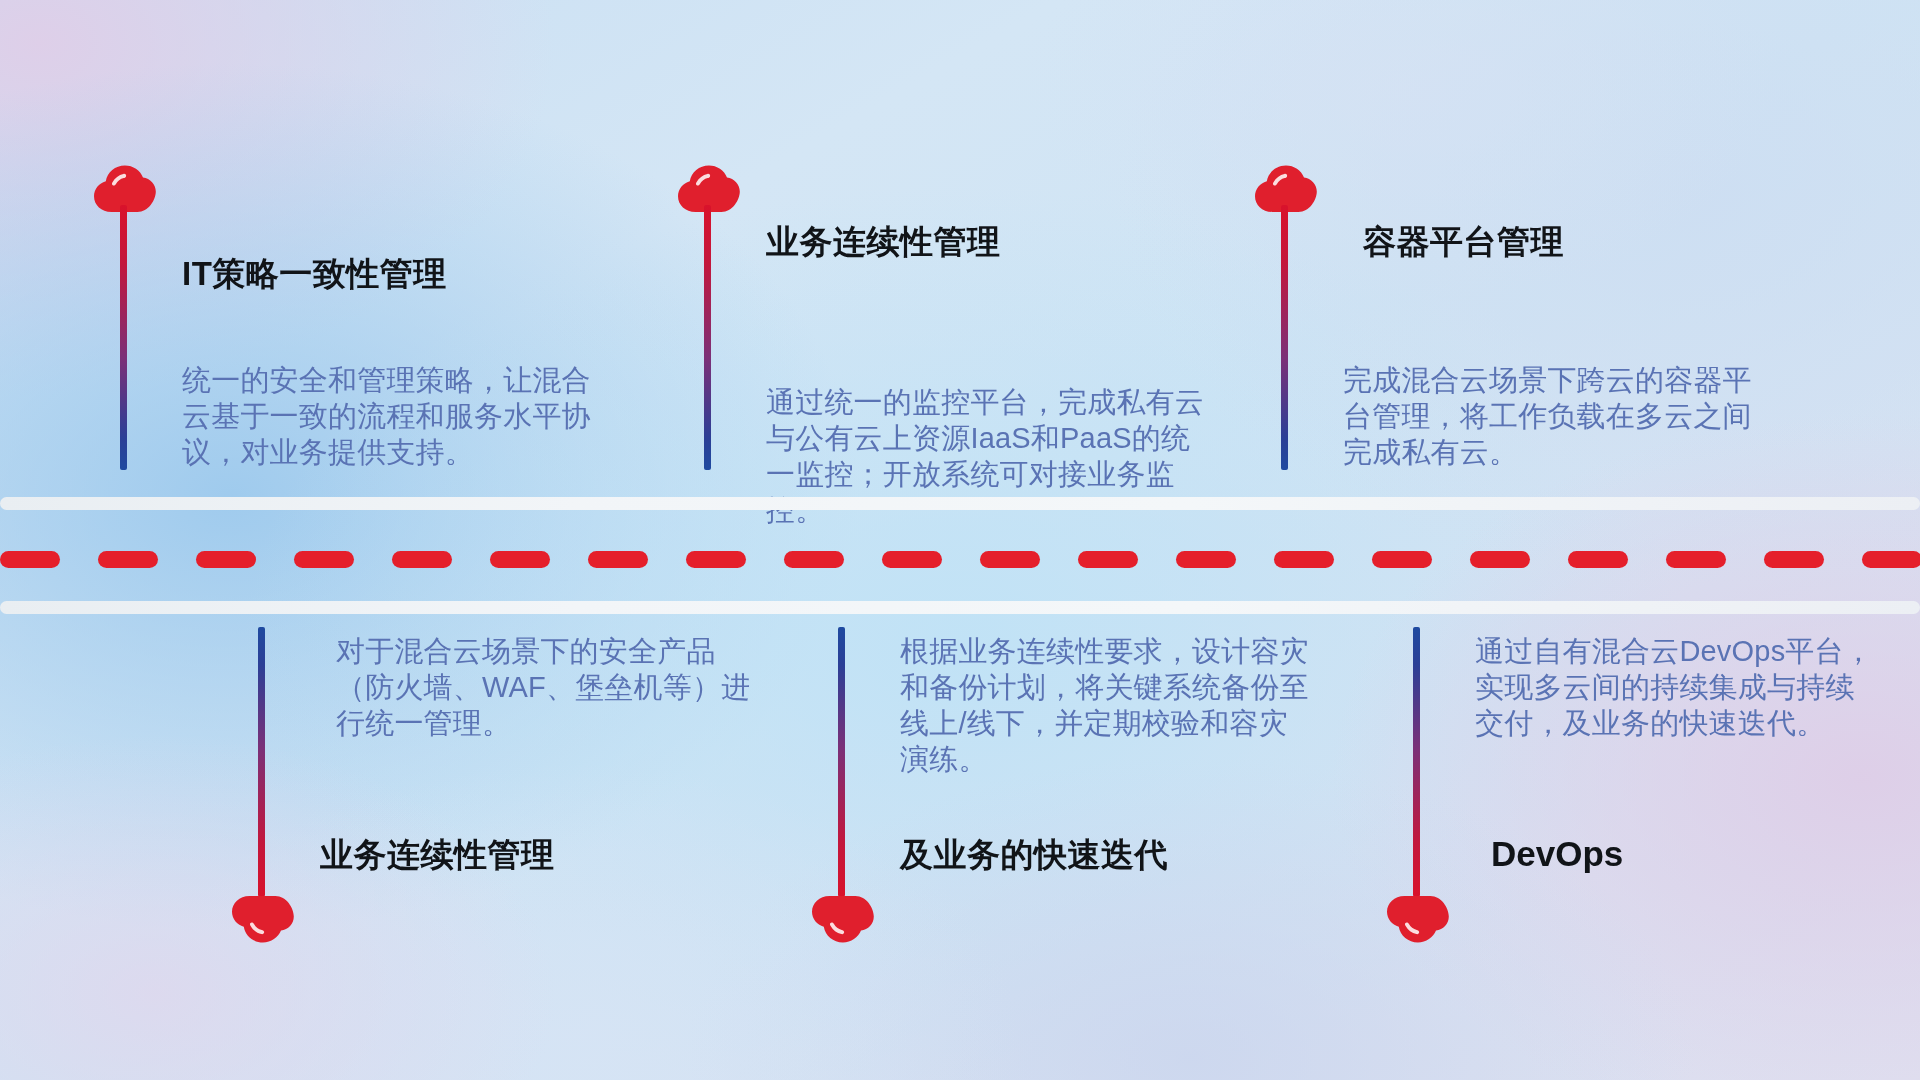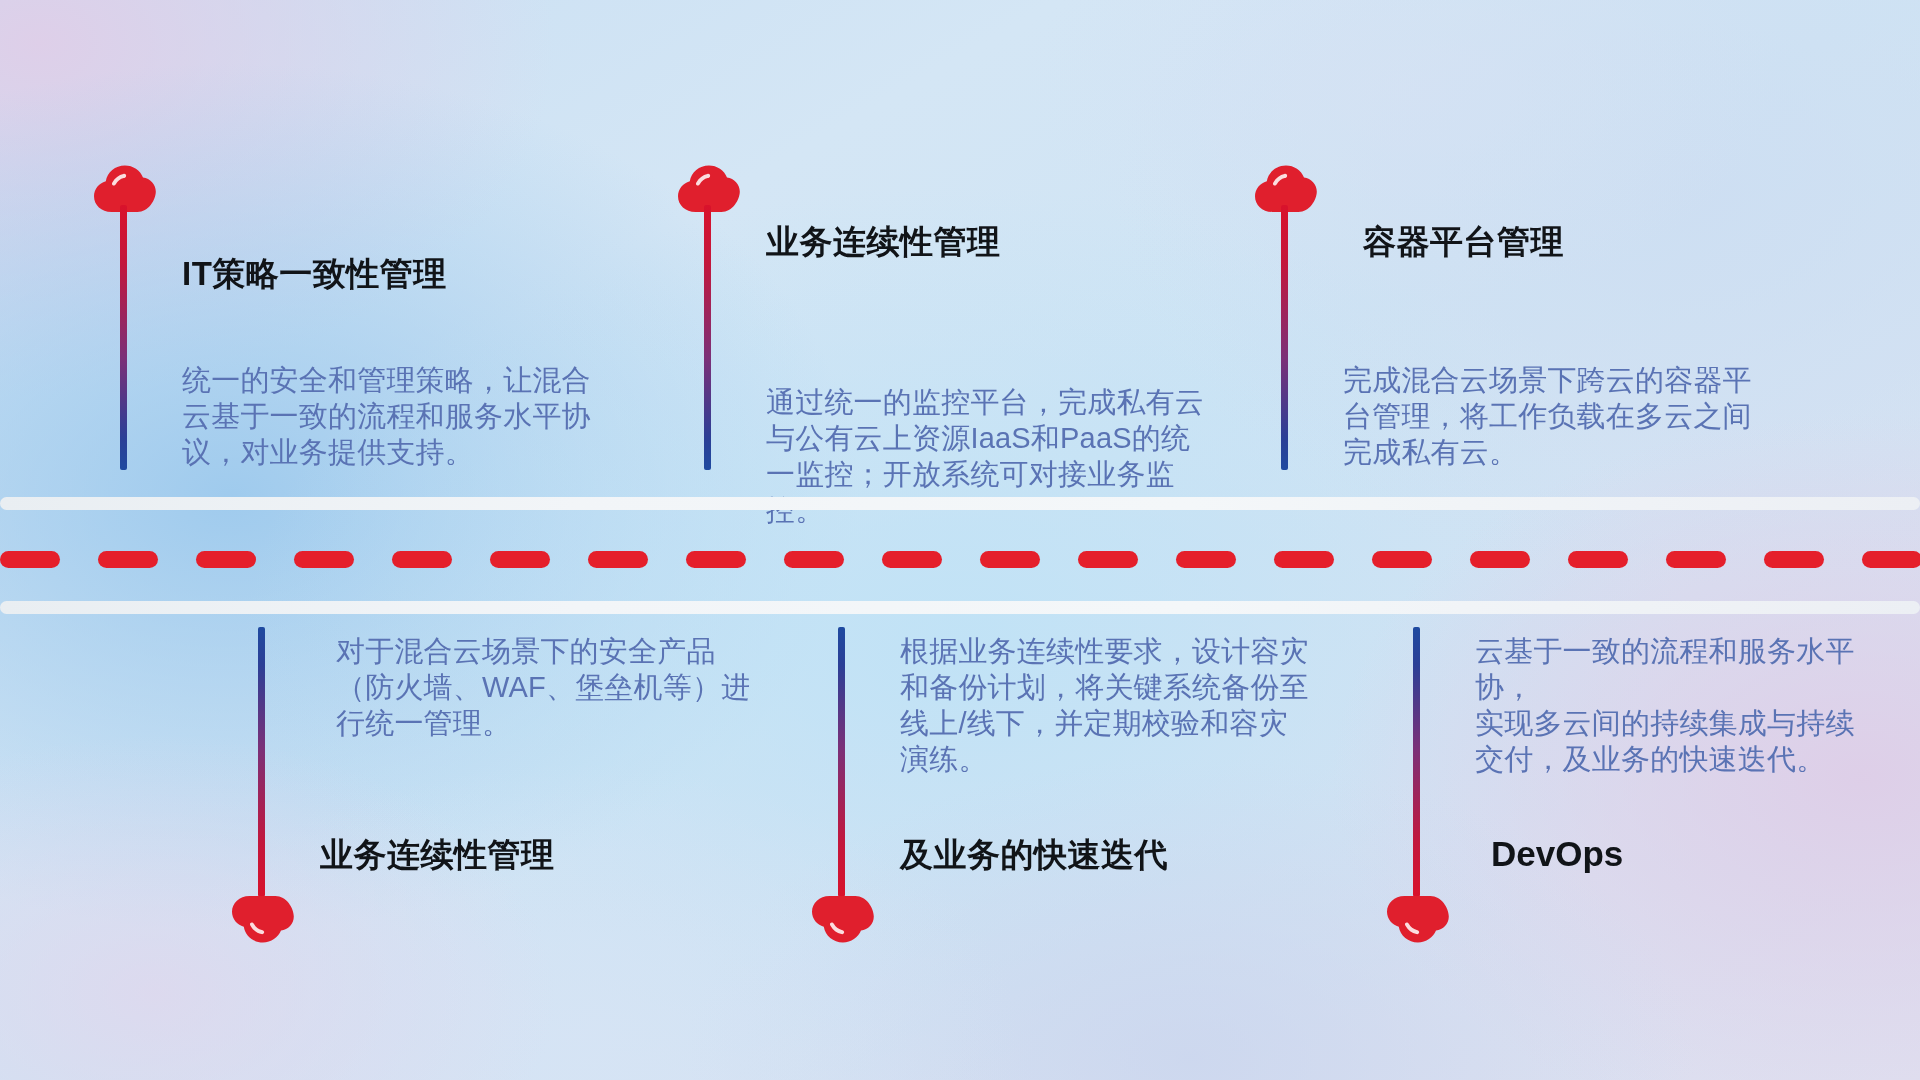--- a/index.html
+++ b/index.html
@@ -179,21 +179,21 @@
     <div class="title" style="left:900px;top:838px;">及业务的快速迭代</div>
     <div class="cloud down" style="left:810px;top:895px;">
       <svg viewBox="0 0 64 50" xmlns="http://www.w3.org/2000/svg">
         <path d="M19.5 49C9.3 49 2 41.9 2 33.2c0-7.1 4.9-13.1 11.8-15 1.4-9 9.5-15.7 19.1-15.7 8.2 0 15.3 4.9 18.1 11.9 7.2 0.9 12.8 6.8 12.8 14.1C63.8 37 56.4 49 45.4 49Z" fill="#e01f2d"></path>
         <path d="M20.5 19.2c2.3-4.3 6.3-7.3 10.9-8.3 1.9-0.4 3.2 1.1 2.6 2.6-0.4 1-1.2 1.4-2.2 1.6-3.4 0.8-6.3 3-8 6.1-0.8 1.5-2.4 1.8-3.3 0.9-0.7-0.7-0.7-1.8 0-2.9Z" fill="#ffffff" opacity="0.85"></path>
       </svg>
     </div>
   </div>
 
   <div class="item">
-    <div class="desc" style="left:1475px;top:633px;width:430px;">云基于一致的流程和服务水平协，
+    <div class="desc" style="left:1475px;top:633px;width:430px;">通过自有混合云DevOps平台，
 实现多云间的持续集成与持续
 交付，及业务的快速迭代。</div>
     <div class="stem bot-var" style="left:1413px;top:627px;height:270px;"></div>
     <div class="title latin" style="left:1491px;top:836px;">DevOps</div>
     <div class="cloud down" style="left:1385px;top:895px;">
       <svg viewBox="0 0 64 50" xmlns="http://www.w3.org/2000/svg">
         <path d="M19.5 49C9.3 49 2 41.9 2 33.2c0-7.1 4.9-13.1 11.8-15 1.4-9 9.5-15.7 19.1-15.7 8.2 0 15.3 4.9 18.1 11.9 7.2 0.9 12.8 6.8 12.8 14.1C63.8 37 56.4 49 45.4 49Z" fill="#e01f2d"></path>
         <path d="M20.5 19.2c2.3-4.3 6.3-7.3 10.9-8.3 1.9-0.4 3.2 1.1 2.6 2.6-0.4 1-1.2 1.4-2.2 1.6-3.4 0.8-6.3 3-8 6.1-0.8 1.5-2.4 1.8-3.3 0.9-0.7-0.7-0.7-1.8 0-2.9Z" fill="#ffffff" opacity="0.85"></path>
       </svg>
     </div>

